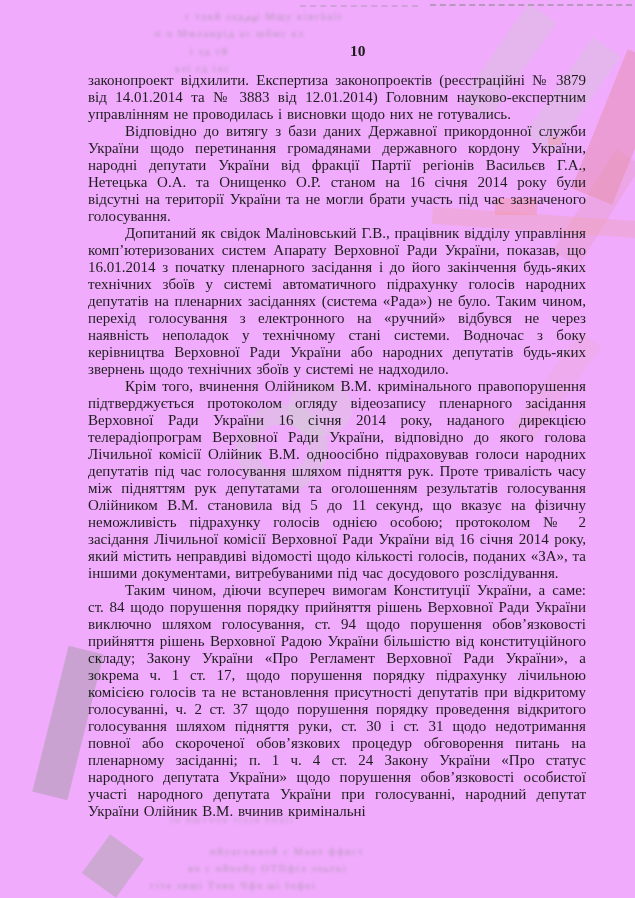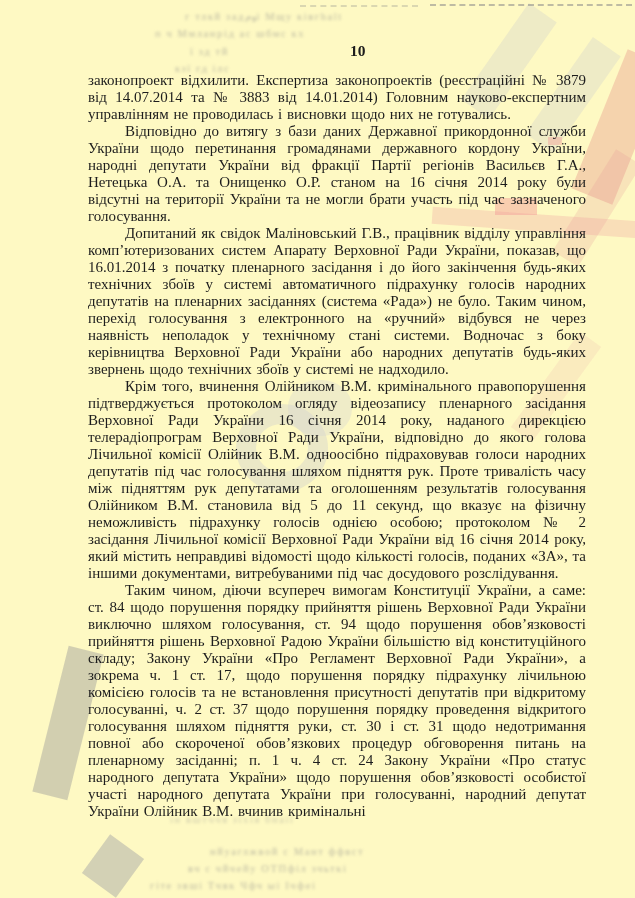--- a/index.html
+++ b/index.html
@@ -1,20 +1,20 @@
 <!DOCTYPE html>
 <html><head>
 <meta charset="utf-8">
 <style>
   html,body{margin:0;padding:0;background:#777;}
   .page{
     position:relative;
     width:635px;height:898px;
     margin:0 auto;
-    background:#fef9c3;
+    background:#f0abfc;
     overflow:hidden;
     font-family:"Liberation Serif","DejaVu Serif",serif;
     color:#1d1d1d;
   }
   
   .dash{position:absolute;height:0;border-top:2px dashed #8a8a8a;z-index:1;}
   .dash1{left:430px;top:4px;width:202px;opacity:.55;}
   .dash2{left:300px;top:5px;width:118px;opacity:.3;}
 
   
@@ -105,20 +105,20 @@
     </div>
   <div id="bleed-bottom">
       <div class="bleed-line">нйуаглжвой с Мант ффвст</div>
       <div class="bleed-line">вч с чйчейу ОТПфіл зчьткі</div>
       <div class="bleed-line">гіте звші Тчвк Чфч ыі Ічфеі</div>
     </div>
 
   <div class="page-number">10</div>
 
   <div id="content">
-      <p class="no-indent">законопроект відхилити. Експертиза законопроектів (реєстраційні № 3879 від 14.07.2014 та № 3883 від 14.01.2014) Головним науково-експертним управлінням не проводилась і висновки щодо них не готувались.</p>
+      <p class="no-indent">законопроект відхилити. Експертиза законопроектів (реєстраційні № 3879 від 14.01.2014 та № 3883 від 12.01.2014) Головним науково-експертним управлінням не проводилась і висновки щодо них не готувались.</p>
       <p>Відповідно до витягу з бази даних Державної прикордонної служби України щодо перетинання громадянами державного кордону України, народні депутати України від фракції Партії регіонів Васильєв Г.А., Нетецька О.А. та Онищенко О.Р. станом на 16 січня 2014 року були відсутні на території України та не могли брати участь під час зазначеного голосування.</p>
       <p>Допитаний як свідок Маліновський Г.В., працівник відділу управління комп’ютеризованих систем Апарату Верховної Ради України, показав, що 16.01.2014 з початку пленарного засідання і до його закінчення будь-яких технічних збоїв у системі автоматичного підрахунку голосів народних депутатів на пленарних засіданнях (система «Рада») не було. Таким чином, перехід голосування з електронного на «ручний» відбувся не через наявність неполадок у технічному стані системи. Водночас з боку керівництва Верховної Ради України або народних депутатів будь-яких звернень щодо технічних збоїв у системі не надходило.</p>
       <p>Крім того, вчинення Олійником В.М. кримінального правопорушення підтверджується протоколом огляду відеозапису пленарного засідання Верховної Ради України 16 січня 2014 року, наданого дирекцією телерадіопрограм Верховної Ради України, відповідно до якого голова Лічильної комісії Олійник В.М. одноосібно підраховував голоси народних депутатів під час голосування шляхом підняття рук. Проте тривалість часу між підняттям рук депутатами та оголошенням результатів голосування Олійником В.М. становила від 5 до 11 секунд, що вказує на фізичну неможливість підрахунку голосів однією особою; протоколом № 2 засідання Лічильної комісії Верховної Ради України від 16 січня 2014 року, який містить неправдиві відомості щодо кількості голосів, поданих «ЗА», та іншими документами, витребуваними під час досудового розслідування.</p>
       <p>Таким чином, діючи всупереч вимогам Конституції України, а саме: ст. 84 щодо порушення порядку прийняття рішень Верховної Ради України виключно шляхом голосування, ст. 94 щодо порушення обов’язковості прийняття рішень Верховної Радою України більшістю від конституційного складу; Закону України «Про Регламент Верховної Ради України», а зокрема ч. 1 ст. 17, щодо порушення порядку підрахунку лічильною комісією голосів та не встановлення присутності депутатів при відкритому голосуванні, ч. 2 ст. 37 щодо порушення порядку проведення відкритого голосування шляхом підняття руки, ст. 30 і ст. 31 щодо недотримання повної або скороченої обов’язкових процедур обговорення питань на пленарному засіданні; п. 1 ч. 4 ст. 24 Закону України «Про статус народного депутата України» щодо порушення обов’язковості особистої участі народного депутата України при голосуванні, народний депутат України Олійник В.М. вчинив кримінальні</p>
     </div>
 
 </div>
 
 </body></html>

